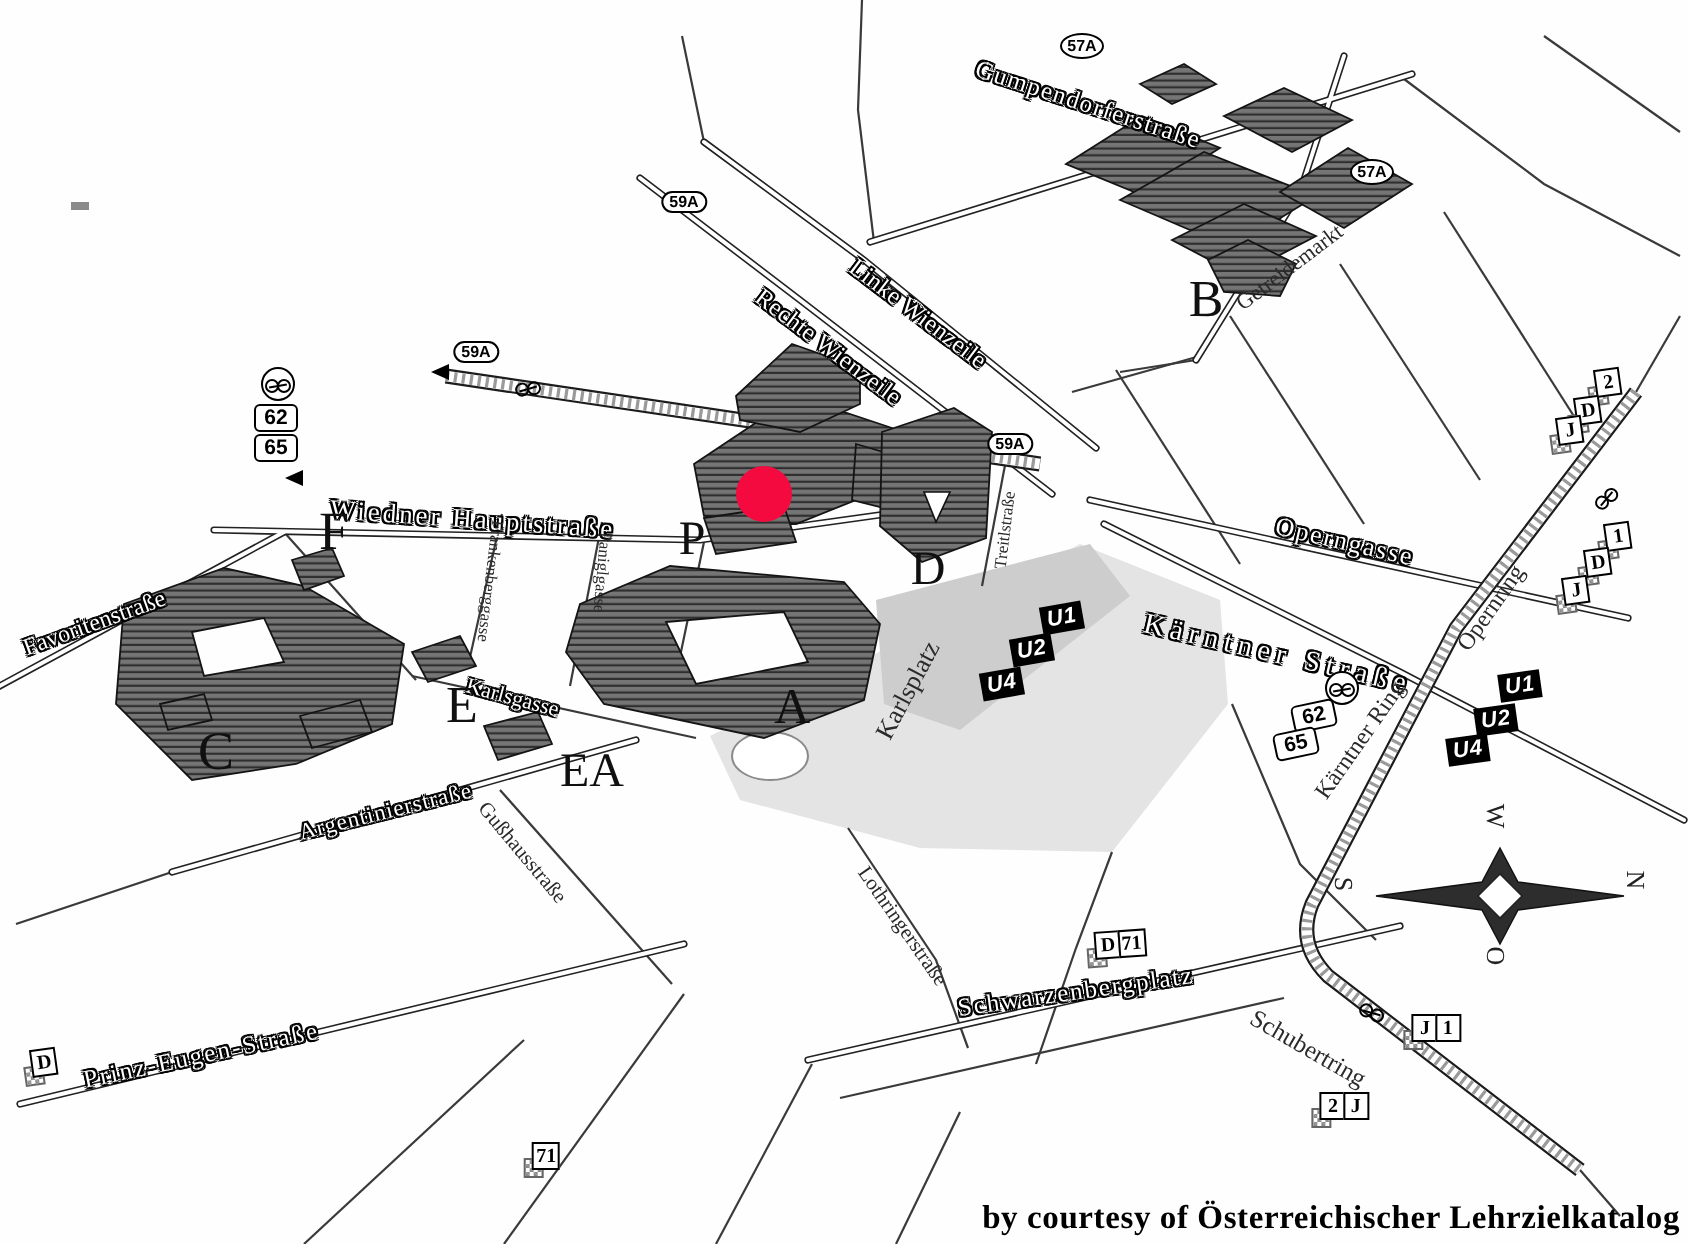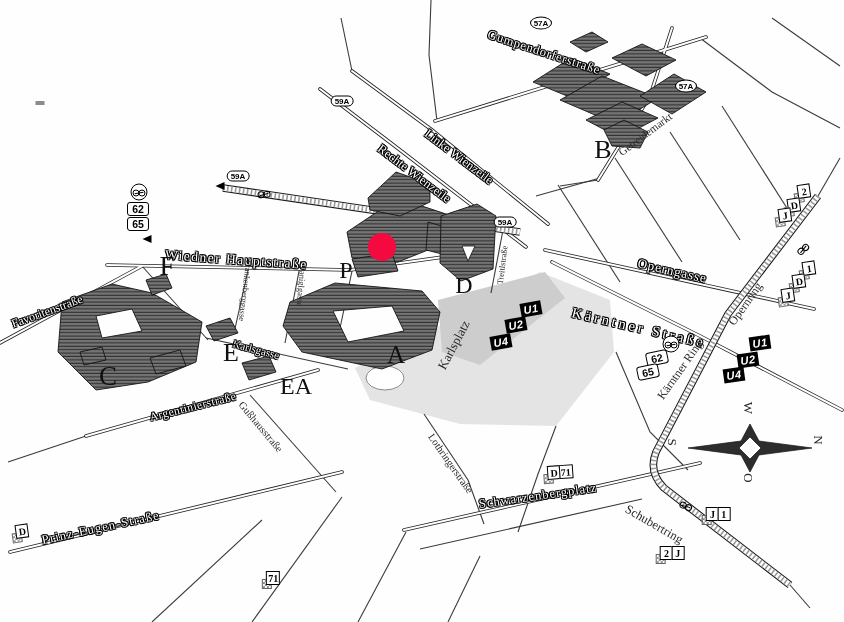--- a/index.html
+++ b/index.html
@@ -307,13 +307,14 @@
       </div>
       <div class="badge arrow-left" style="left: 220px; top: 186px; transform: translate(-50%, -50%);"></div>
       <div class="badge arrow-left" style="left: 147px; top: 239px; transform: translate(-50%, -50%);"></div>
       <div class="badge edge-dash" style="left: 40px; top: 103px; transform: translate(-50%, -50%);"></div>
       <div class="compass-letter" style="left: 748px; top: 408px;">W</div>
       <div class="compass-letter" style="left: 818px; top: 440px;">N</div>
       <div class="compass-letter" style="left: 672px; top: 442px;">S</div>
       <div class="compass-letter" style="left: 748px; top: 478px;">O</div>
     </div>
 
+  <div id="caption">by courtesy of Österreichischer Lehrzielkatalog</div>
 </div>
 
 </body></html>

